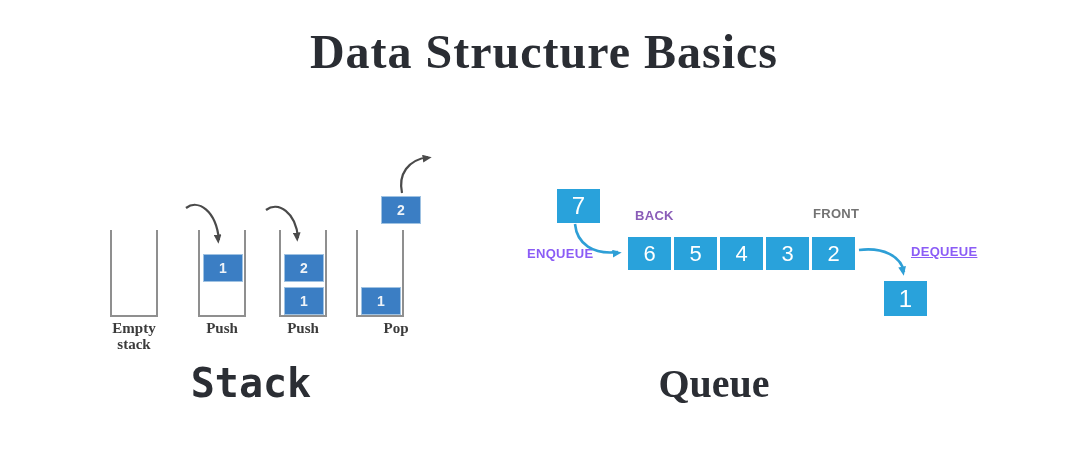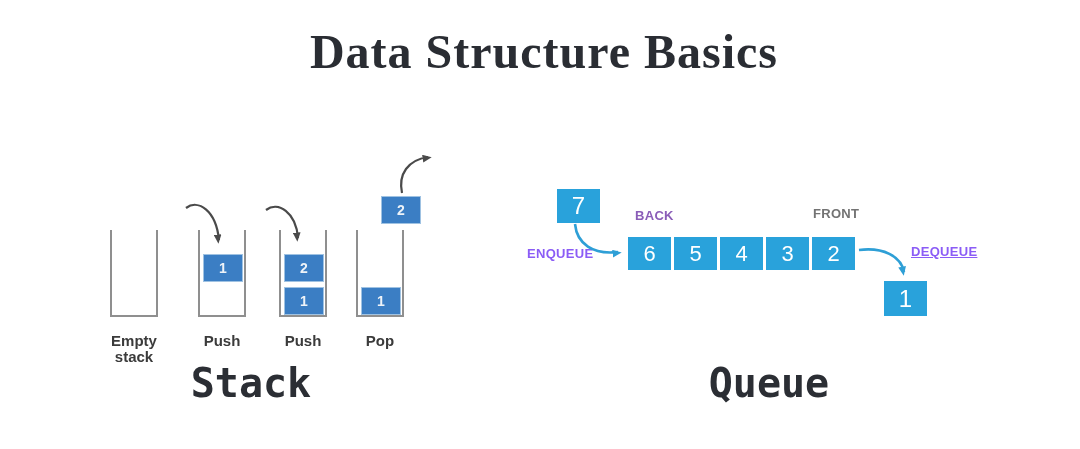--- a/index.html
+++ b/index.html
@@ -40,26 +40,25 @@
     border-bottom:2px solid #8f8f8f;
     width:48px;height:87px;top:230px;
     box-sizing:border-box;
     background:transparent;
   }
   .step-label{
     top:321px;
     width:90px;
     transform:translateX(-50%);
     text-align:center;
-    font-family:Liberation Sans, sans-serif;
+    font-family:Liberation Serif, serif;
     font-weight:bold;
     font-size:15px;
     line-height:1.05;
     color:#3b3b3b;
-    margin-top:12px;
   }
 
   .stack-box{
     width:40px;height:28px;
     background:#3b7ec4;
     border:1px solid #9fc2e2;
     box-sizing:border-box;
     display:flex;align-items:center;justify-content:center;
     color:#eef3f8;
     font-family:"Liberation Sans","DejaVu Sans",sans-serif;
@@ -120,21 +119,21 @@
     <div class="abs step-label" style="left:222px;">Push</div>
 
     <div class="abs u-container" style="left:279px;"></div>
     <div class="abs stack-box" style="left:284px;top:254px;">2</div>
     <div class="abs stack-box" style="left:284px;top:287px;">1</div>
     <div class="abs step-label" style="left:303px;">Push</div>
 
     <div class="abs u-container" style="left:356px;"></div>
     <div class="abs stack-box" style="left:361px;top:287px;">1</div>
     <div class="abs stack-box" style="left:381px;top:196px;">2</div>
-    <div class="abs step-label" style="left:380px;">Pop</div>
+    <div class="abs step-label" style="left:396px;">Pop</div>
 
     <div class="abs section-label" style="left:251px;">Stack</div>
   </div>
 
   <div>
 
     <div class="abs q-box" style="left:557px;top:189px;width:43px;height:34px;">7</div>
 
     <div class="abs tag tag-back" style="left:635px;top:208px;">BACK</div>
     <div class="abs tag tag-front" style="left:813px;top:206px;">FRONT</div>
@@ -144,21 +143,21 @@
     <div class="abs q-cells">
       <div class="q-cell">6</div>
       <div class="q-cell">5</div>
       <div class="q-cell">4</div>
       <div class="q-cell">3</div>
       <div class="q-cell">2</div>
     </div>
 
     <div class="abs q-box" style="left:884px;top:281px;width:43px;height:35px;">1</div>
 
-    <div class="abs section-label" style="left:769px;">Queue</div>
+    <div class="abs section-label" style="left:714px;font-family:Liberation Serif, serif;">Queue</div>
   </div>
 
   <svg class="abs arrows" width="1080" height="449" viewBox="0 0 1080 449">
     <defs>
       <marker id="ah-dark" markerWidth="9" markerHeight="8" refX="5.5" refY="3" orient="auto" markerUnits="userSpaceOnUse">
         <path d="M0,0 L7,3 L0,6 z" fill="#4a4a4a" transform="scale(1.3)"></path>
       </marker>
       <marker id="ah-cyan" markerWidth="9" markerHeight="8" refX="5.5" refY="3" orient="auto" markerUnits="userSpaceOnUse">
         <path d="M0,0 L7,3 L0,6 z" fill="#2e9fd6" transform="scale(1.3)"></path>
       </marker>

